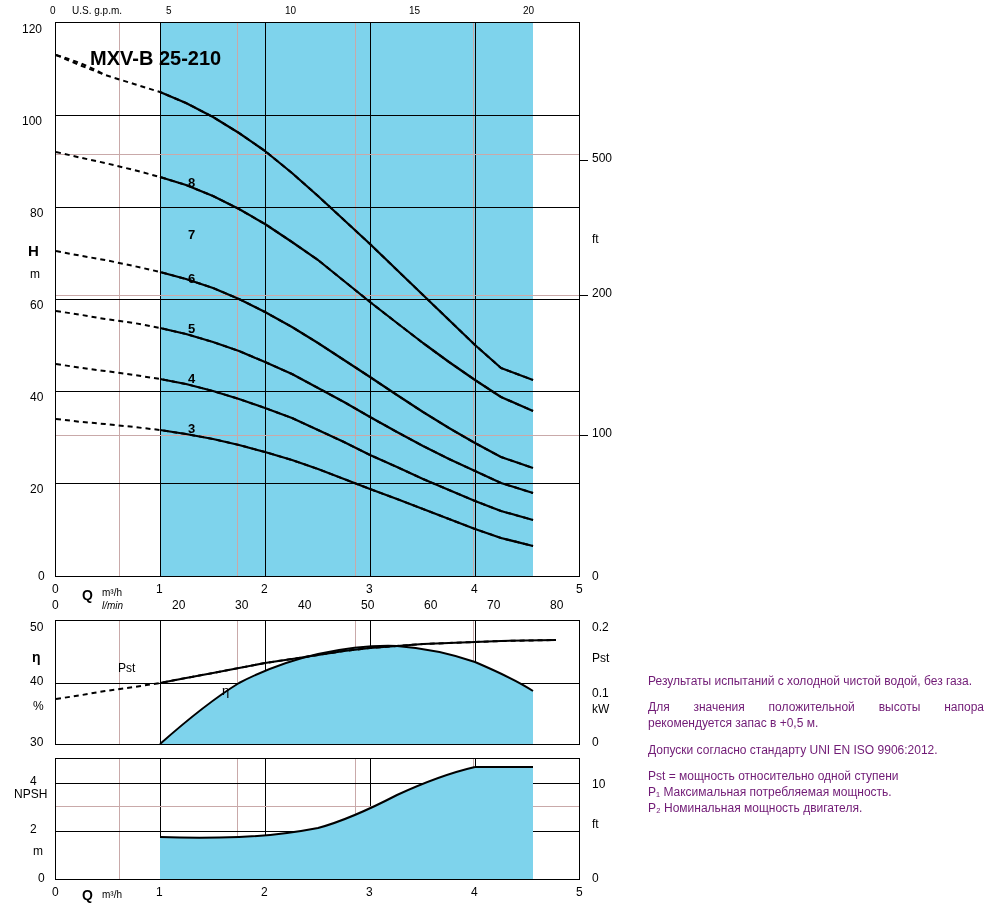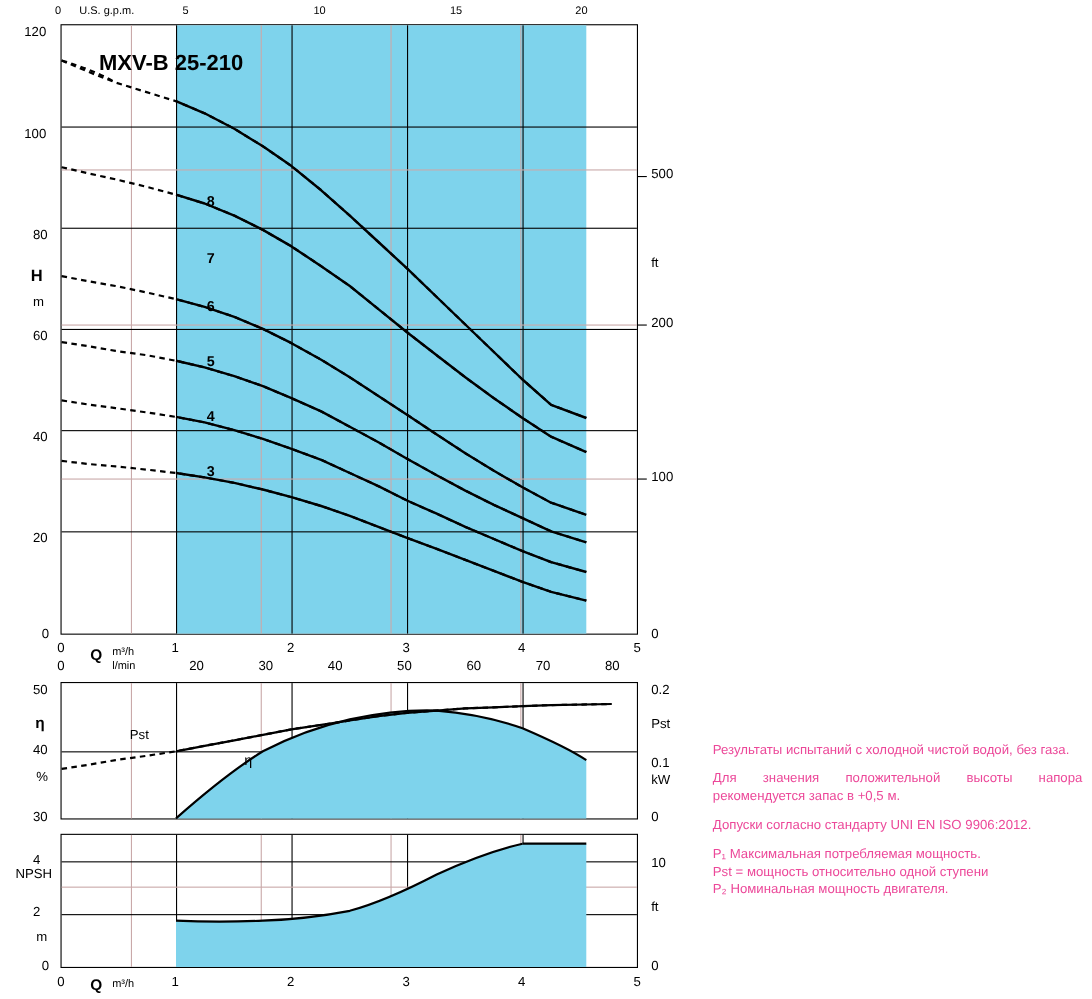--- a/index.html
+++ b/index.html
@@ -24,21 +24,21 @@
   .hline{height:1px;}
   .vline.minor{background:#c9a9a9;}
   .hline.minor{background:#c9a9a9;}
 
   .fill{position:absolute;background:#7ed3ec;}
   svg{position:absolute;left:0;top:0;overflow:visible;}
 
   .tick{position:absolute;background:#000;}
 
   
-  .textblock{position:absolute;font-size:12px;line-height:1.35;color:#ec4899;}
+  .textblock{position:absolute;font-size:12px;line-height:1.35;color:#701a75;}
   .textblock p{margin:0 0 10px 0;text-align:justify;}
   .textblock p.nogap{margin-bottom:0;}
 </style>
 </head>
 <body>
 
 <div class="wrap">
 
   <div class="lbl small" style="left:50px;top:6px;">0</div>
   <div class="lbl small" style="left:72px;top:6px;">U.S. g.p.m.</div>
@@ -129,21 +129,21 @@
 
   <div class="lbl" style="left:52px;top:583px;">0</div>
   <div class="lbl" style="left:156px;top:583px;">1</div>
   <div class="lbl" style="left:261px;top:583px;">2</div>
   <div class="lbl" style="left:366px;top:583px;">3</div>
   <div class="lbl" style="left:471px;top:583px;">4</div>
   <div class="lbl" style="left:576px;top:583px;">5</div>
 
   <div class="lbl bold" style="left:82px;top:588px;font-size:14px;">Q</div>
   <div class="lbl small" style="left:102px;top:588px;">m³/h</div>
-  <div class="lbl small" style="left:102px;top:601px;">l/min</div>
+  <div class="lbl small" style="left:102px;top:601px;font-style:italic;">l/min</div>
 
   <div class="lbl" style="left:52px;top:599px;">0</div>
   <div class="lbl" style="left:172px;top:599px;">20</div>
   <div class="lbl" style="left:235px;top:599px;">30</div>
   <div class="lbl" style="left:298px;top:599px;">40</div>
   <div class="lbl" style="left:361px;top:599px;">50</div>
   <div class="lbl" style="left:424px;top:599px;">60</div>
   <div class="lbl" style="left:487px;top:599px;">70</div>
   <div class="lbl" style="left:550px;top:599px;">80</div>
 
@@ -224,18 +224,18 @@
   <div class="lbl" style="left:576px;top:886px;">5</div>
   <div class="lbl bold" style="left:82px;top:888px;font-size:14px;">Q</div>
   <div class="lbl small" style="left:102px;top:890px;">m³/h</div>
 
   <div class="lbl tiny" style="left:536px;top:883px;">72.1130</div>
 
   <div class="textblock" style="left:648px;top:673px;width:336px;">
     <p>Результаты испытаний с холодной чистой водой, без газа.</p>
     <p>Для значения положительной высоты напора рекомендуется запас в +0,5 м.</p>
     <p>Допуски согласно стандарту UNI EN ISO 9906:2012.</p>
+    <p class="nogap">Pst = мощность относительно одной ступени</p>
     <p class="nogap">P₁ Максимальная потребляемая мощность.</p>
-    <p class="nogap">Pst = мощность относительно одной ступени</p>
     <p class="nogap">P₂ Номинальная мощность двигателя.</p>
   </div>
 
 </div>
 
 </body></html>

